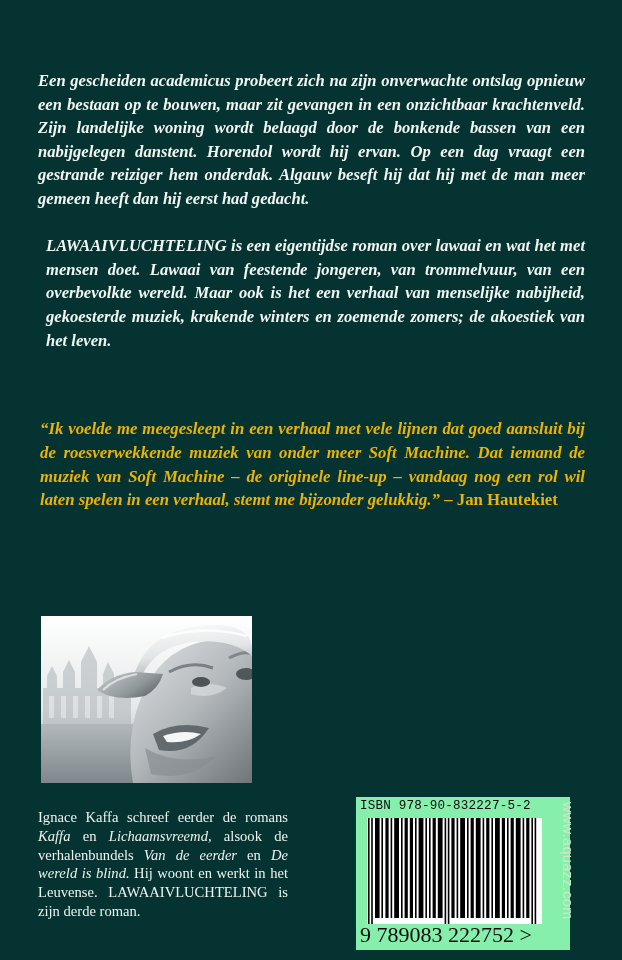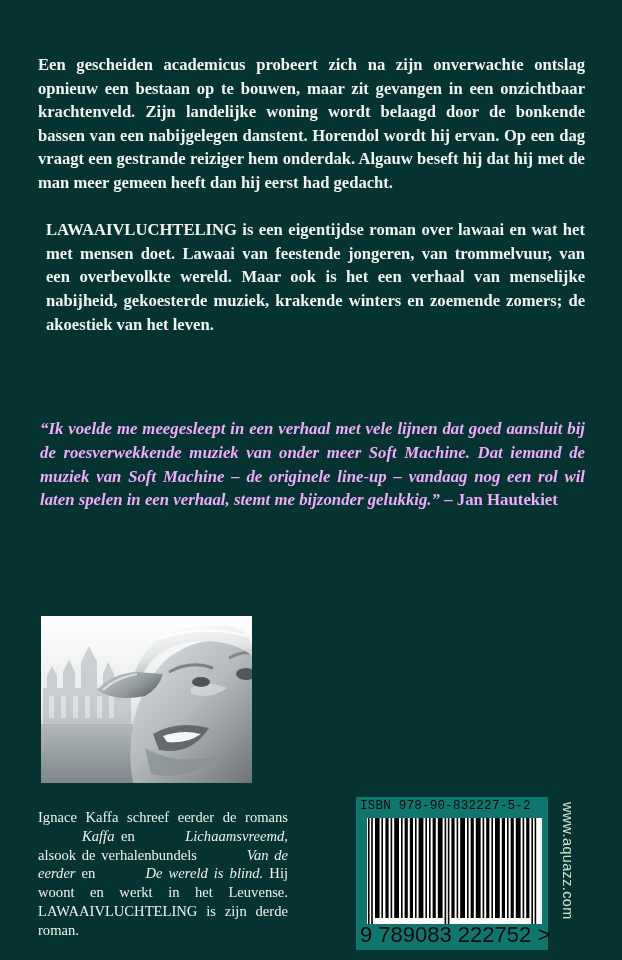--- a/index.html
+++ b/index.html
@@ -15,22 +15,23 @@
     width: 622px;
     height: 960px;
     background: #053331;
     overflow: hidden;
   }
 
   
   .blurb-wrap {
     position: absolute;
     left: 38px;
-    top: 53px;
+    top: 69px;
     width: 547px;
+    font-style: italic;
   }
   .blurb {
     font-family: "Liberation Serif", serif;
     font-weight: bold;
     font-size: 16.6px;
     line-height: 23.6px;
     color: #f2f6f2;
     text-align: justify;
     text-justify: inter-word;
     margin: 0;
@@ -49,21 +50,21 @@
   .quote {
     position: absolute;
     left: 40px;
     top: 417px;
     width: 545px;
     font-family: "Liberation Serif", serif;
     font-style: italic;
     font-weight: bold;
     font-size: 16.8px;
     line-height: 23.8px;
-    color: #f0abfc;
+    color: #eab308;
     text-align: justify;
     text-justify: inter-word;
     text-align-last: left;
     margin: 0;
   }
   .quote .attrib {
     font-style: normal;
   }
 
   
@@ -90,30 +91,30 @@
     width: 250px;
     font-family: "Liberation Serif", serif;
     font-size: 14.6px;
     line-height: 18.8px;
     color: #eef3ee;
     text-align: justify;
     text-justify: inter-word;
     text-align-last: left;
     margin: 0;
   }
-  .bio i { font-style: italic; margin-left: 44px; }
+  .bio i { font-style: italic; }
 
   
   .barcode-box {
     position: absolute;
     left: 356px;
     top: 797px;
-    width: 192px;
+    width: 214px;
     height: 153px;
-    background: #0f766e;
+    background: #86efac;
     box-sizing: border-box;
     padding: 0;
   }
   .isbn-line {
     position: absolute;
     left: 4px;
     top: 2px;
     font-family: "Liberation Mono", monospace;
     font-size: 12.6px;
     letter-spacing: 0.2px;
@@ -126,21 +127,21 @@
     top: 21px;
     width: 175px;
     height: 106px;
   }
   .bars svg { display: block; width: 175px; height: 106px; }
   .ean-digits {
     position: absolute;
     left: 4px;
     bottom: 2px;
     width: 184px;
-    font-family: Liberation Sans, sans-serif;
+    font-family: Liberation Serif, serif;
     font-size: 22px;
     color: #0b0b0b;
     letter-spacing: 0px;
     white-space: nowrap;
   }
 
   
   .website {
     position: absolute;
     left: 560px;

